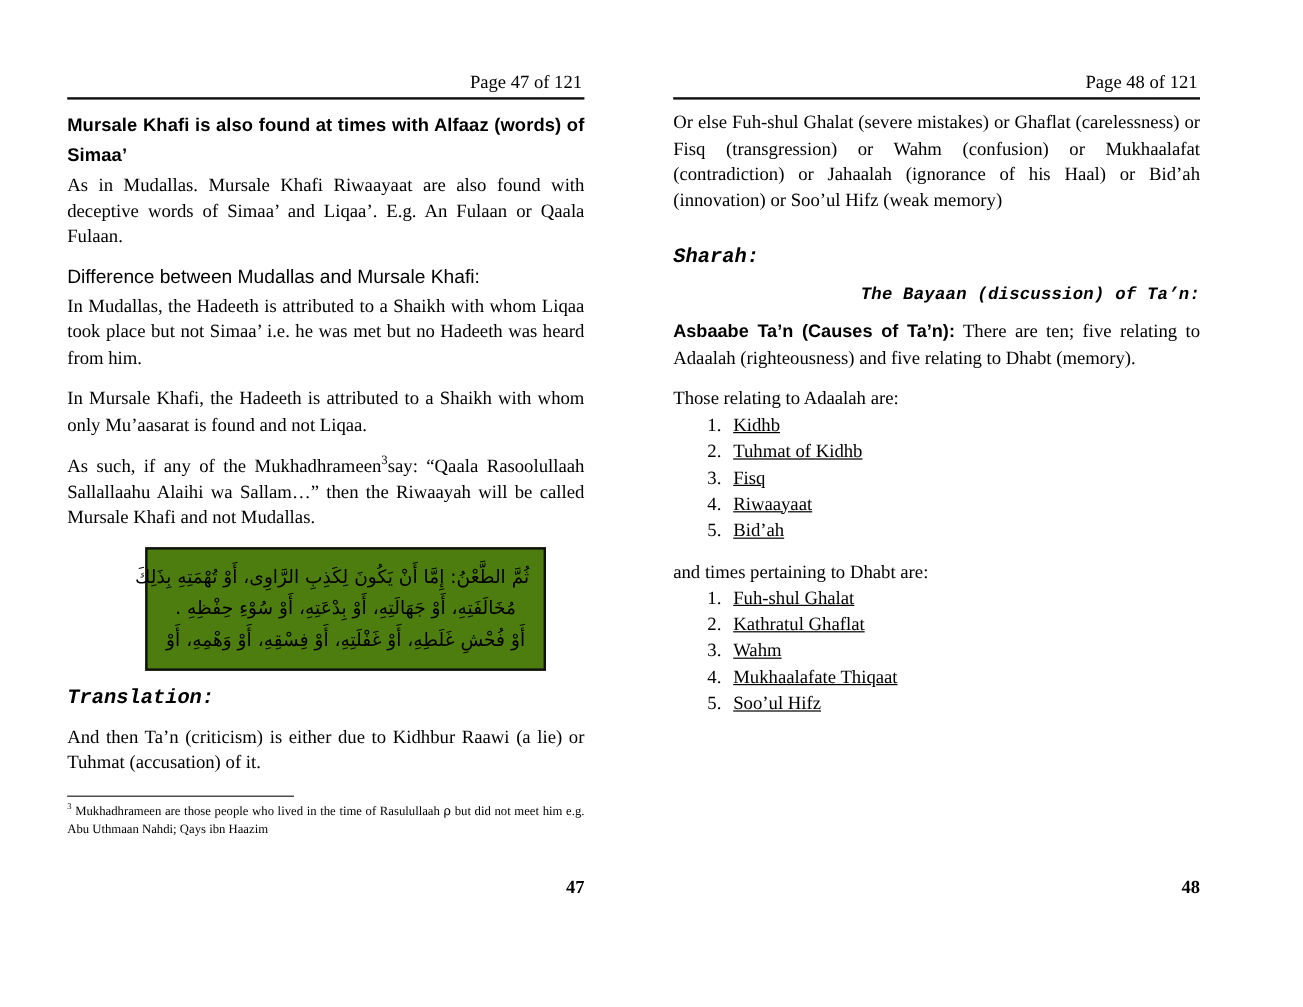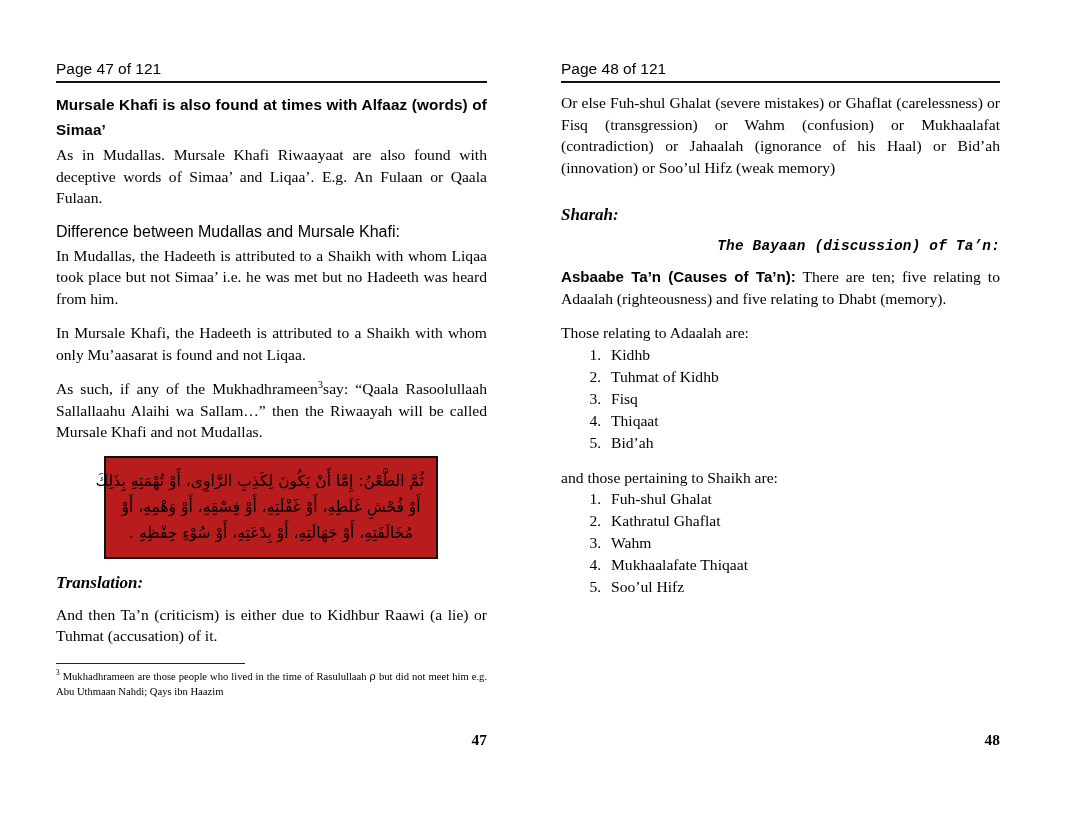--- a/index.html
+++ b/index.html
@@ -40,23 +40,24 @@
     width: 439px;
   }
   
   .header {
     position: absolute;
     top: 60px;
     left: 0;
     width: 100%;
   }
   .header-text {
+    text-align: right;
     font-size: 15.5px;
     line-height: 18px;
-    font-family: Liberation Sans, sans-serif;
+    font-family: Liberation Serif, serif;
     padding-right: 2px;
   }
   .header-rule {
     margin-top: 3px;
     height: 0;
     border-top: 2.2px solid #111;
     width: 100%;
   }
   
   .content {
@@ -85,21 +86,21 @@
     letter-spacing: 0.1px;
   }
   h3.head-sub {
     font-family: "Liberation Sans", sans-serif;
     font-weight: normal;
     font-size: 16px;
     line-height: 20px;
     margin: 0 0 3px 0;
   }
   h3.head-italic-serif {
-    font-family: Liberation Serif, serif;
+    font-family: Liberation Mono, monospace;
     font-weight: bold;
     font-style: italic;
     font-size: 17px;
     line-height: 22px;
     margin: 0 0 10px 0;
   }
   h4.head-mono {
     font-family: "Liberation Mono", monospace;
     font-weight: bold;
     font-style: italic;
@@ -110,40 +111,41 @@
     text-align: right;
   }
   .lead-bold {
     font-family: "Liberation Sans", sans-serif;
     font-weight: bold;
     font-size: 15.1px;
   }
   
   .arabic-box {
     border: 2.4px solid #111;
-    margin: 4px 0 0 48px;
+    margin: 4px 0 0 65px;
     width: 334px;
     box-sizing: border-box;
     padding: 10px 12px 11px 12px;
-    background: #b91c1c;
+    background: #4d7c0f;
   }
   .arabic-line {
     direction: rtl;
     text-align: center;
     font-family: "DejaVu Sans", sans-serif;
     font-size: 15.5px;
     line-height: 26px;
     white-space: nowrap;
     letter-spacing: -0.2px;
   }
   
   ol.num-list {
     margin: 0 0 0 0;
     padding-left: 44px;
     list-style-position: outside;
+    text-decoration: underline;
   }
   ol.num-list li {
     font-size: 15.6px;
     line-height: 22px;
     padding-left: 6px;
   }
   
   .footnote {
     position: absolute;
     left: 0;
@@ -207,22 +209,22 @@
         <h3 class="head-sub">Difference between Mudallas and Mursale Khafi:</h3>
 
         <p class="body-text">In Mudallas, the Hadeeth is attributed to a Shaikh with whom Liqaa took place but not Simaa’ i.e. he was met but no Hadeeth was heard from him.</p>
 
         <p class="body-text">In Mursale Khafi, the Hadeeth is attributed to a Shaikh with whom only Mu’aasarat is found and not Liqaa.</p>
 
         <p class="body-text"><span>As such, if any of the Mukhadhrameen</span><sup class="fn-mark">3</sup><span>say: “Qaala Rasoolullaah Sallallaahu Alaihi wa Sallam…” then the Riwaayah will be called Mursale Khafi and not Mudallas.</span></p>
 
         <div class="arabic-box">
           <div class="arabic-line">ثُمَّ الطَّعْنُ: إِمَّا أَنْ يَكُونَ لِكَذِبِ الرَّاوِى، أَوْ تُهْمَتِهِ بِذَلِكَ</div>
+          <div class="arabic-line">مُخَالَفَتِهِ، أَوْ جَهَالَتِهِ، أَوْ بِدْعَتِهِ، أَوْ سُوْءِ حِفْظِهِ .</div>
           <div class="arabic-line">أَوْ فُحْشِ غَلَطِهِ، أَوْ غَفْلَتِهِ، أَوْ فِسْقِهِ، أَوْ وَهْمِهِ، أَوْ</div>
-          <div class="arabic-line">مُخَالَفَتِهِ، أَوْ جَهَالَتِهِ، أَوْ بِدْعَتِهِ، أَوْ سُوْءِ حِفْظِهِ .</div>
         </div>
 
         <div class="gap"></div>
 
         <h3 class="head-italic-serif">Translation:</h3>
 
         <p class="body-text">And then Ta’n (criticism) is either due to Kidhbur Raawi (a lie) or Tuhmat (accusation) of it.</p>
       </div>
 
       <div class="footnote">
@@ -258,27 +260,27 @@
 
 
         <p class="body-text"><span class="lead-bold">Asbaabe Ta’n (Causes of Ta’n):</span><span> There are ten; five relating to Adaalah (righteousness) and five relating to Dhabt (memory).</span></p>
 
         <p class="body-text tight">Those relating to Adaalah are:</p>
 
         <ol class="num-list">
           <li>Kidhb</li>
           <li>Tuhmat of Kidhb</li>
           <li>Fisq</li>
-          <li>Thiqaat</li>
+          <li>Riwaayaat</li>
           <li>Bid’ah</li>
         </ol>
 
         <div class="gap"></div>
 
-        <p class="body-text tight">and those pertaining to Shaikh are:</p>
+        <p class="body-text tight">and times pertaining to Dhabt are:</p>
 
         <ol class="num-list">
           <li>Fuh-shul Ghalat</li>
           <li>Kathratul Ghaflat</li>
           <li>Wahm</li>
           <li>Mukhaalafate Thiqaat</li>
           <li>Soo’ul Hifz</li>
         </ol>
 
         <div class="gap"></div>

